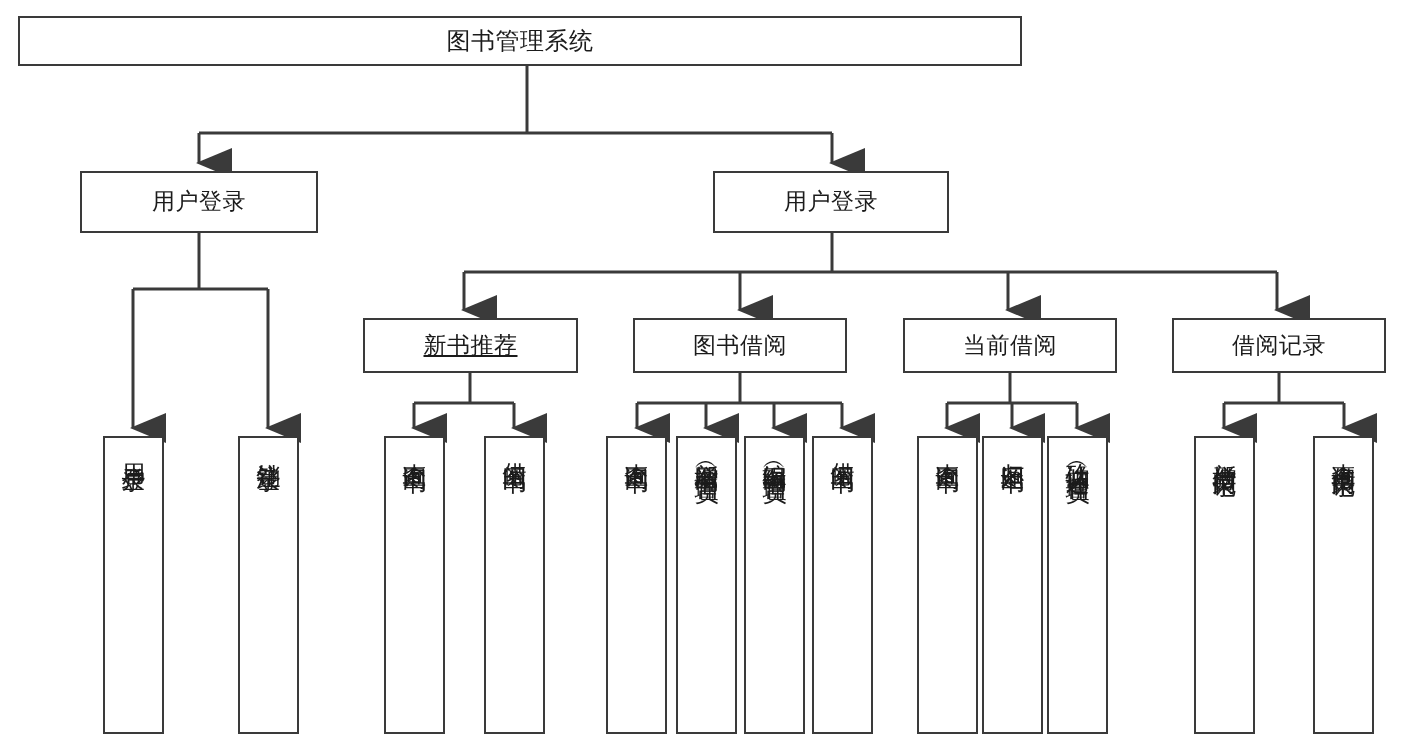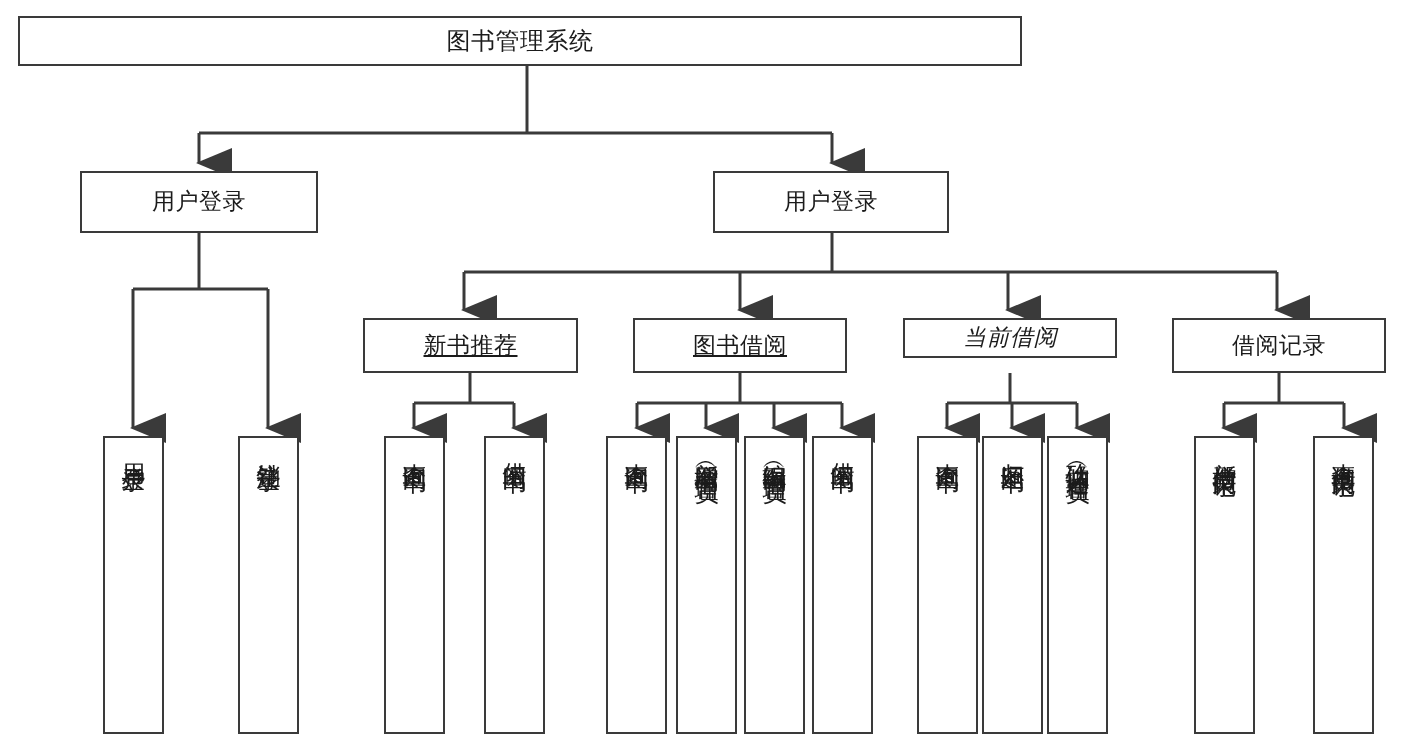--- a/index.html
+++ b/index.html
@@ -136,25 +136,25 @@
   </div>
 
   <div class="node h" style="left:713px; top:171px; width:236px; height:62px;">
     <span class="lbl">用户登录</span>
   </div>
 
   <div class="node h" style="left:363px; top:318px; width:215px; height:55px;text-decoration:underline;">
     <span class="lbl">新书推荐</span>
   </div>
 
-  <div class="node h" style="left:633px; top:318px; width:214px; height:55px;text-decoration:underline;">
+  <div class="node h" style="left:633px; top:318px; width:214px; height:55px;">
     <span class="lbl">图书借阅</span>
   </div>
 
-  <div class="node h" style="left:903px; top:318px; width:214px; height:40px;font-style:italic;">
+  <div class="node h" style="left:903px; top:318px; width:214px; height:55px;">
     <span class="lbl">当前借阅</span>
   </div>
 
   <div class="node h" style="left:1172px; top:318px; width:214px; height:55px;">
     <span class="lbl">借阅记录</span>
   </div>
 
   <div class="node v" style="left:103px; top:436px; width:61px; height:298px;">
     <span class="lbl">用户登录</span>
   </div>

